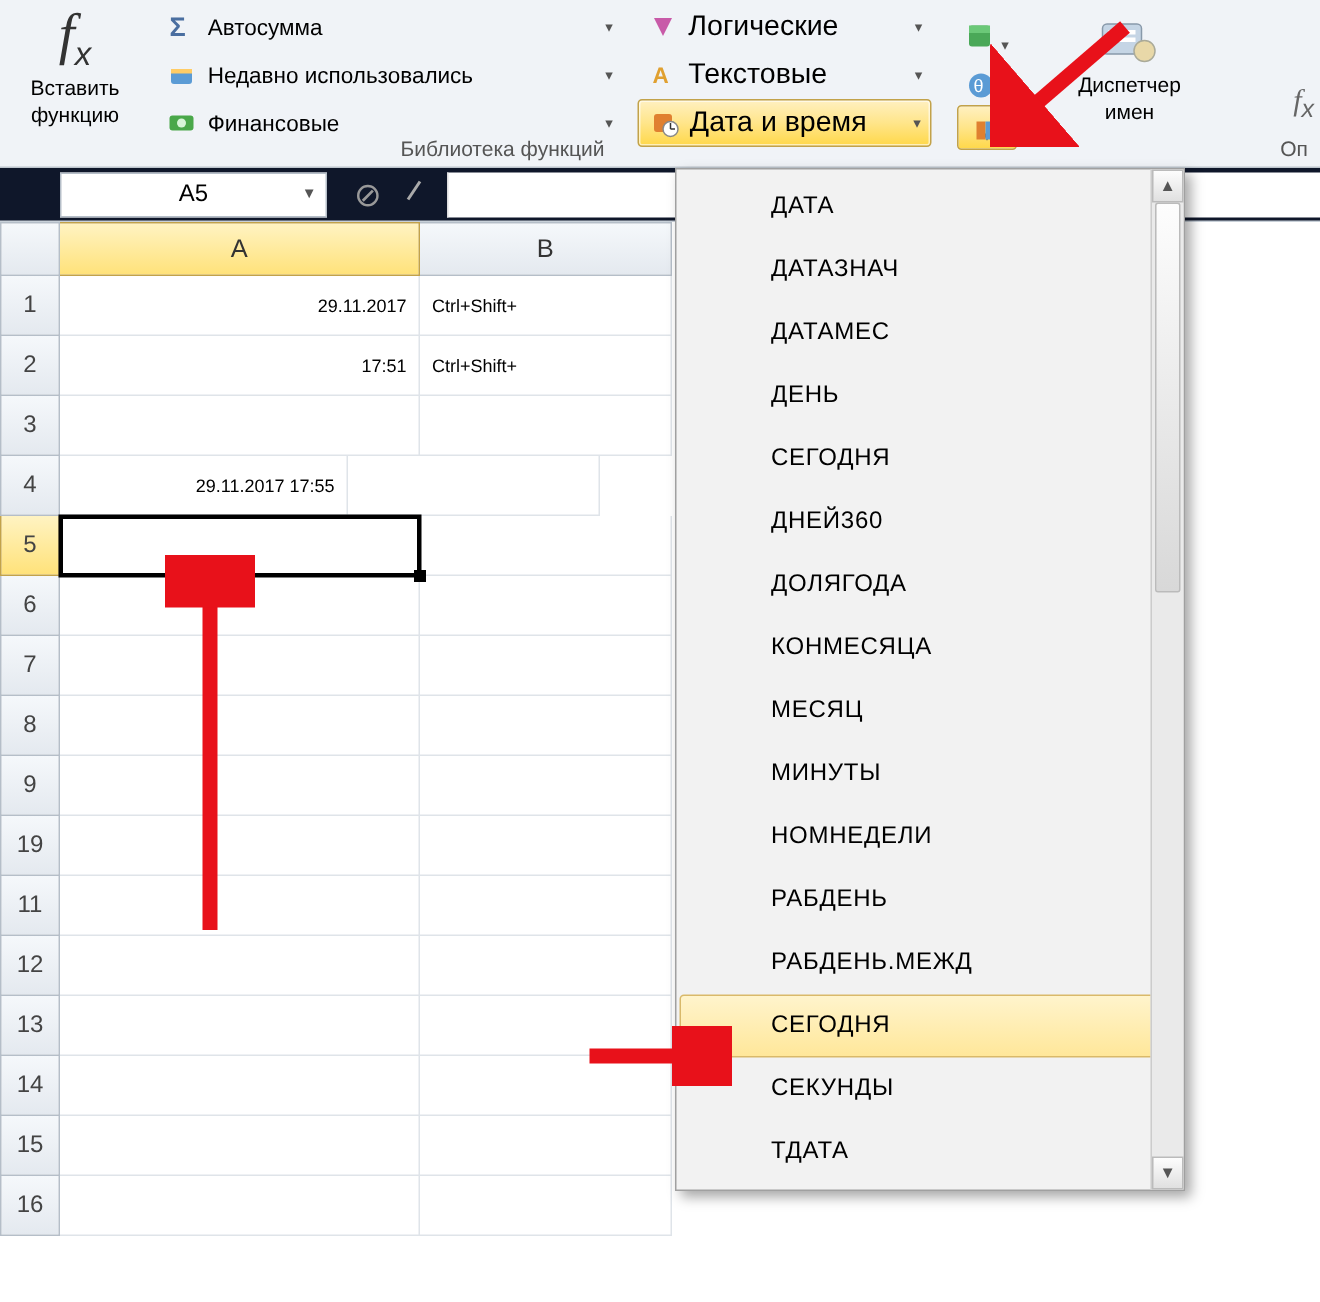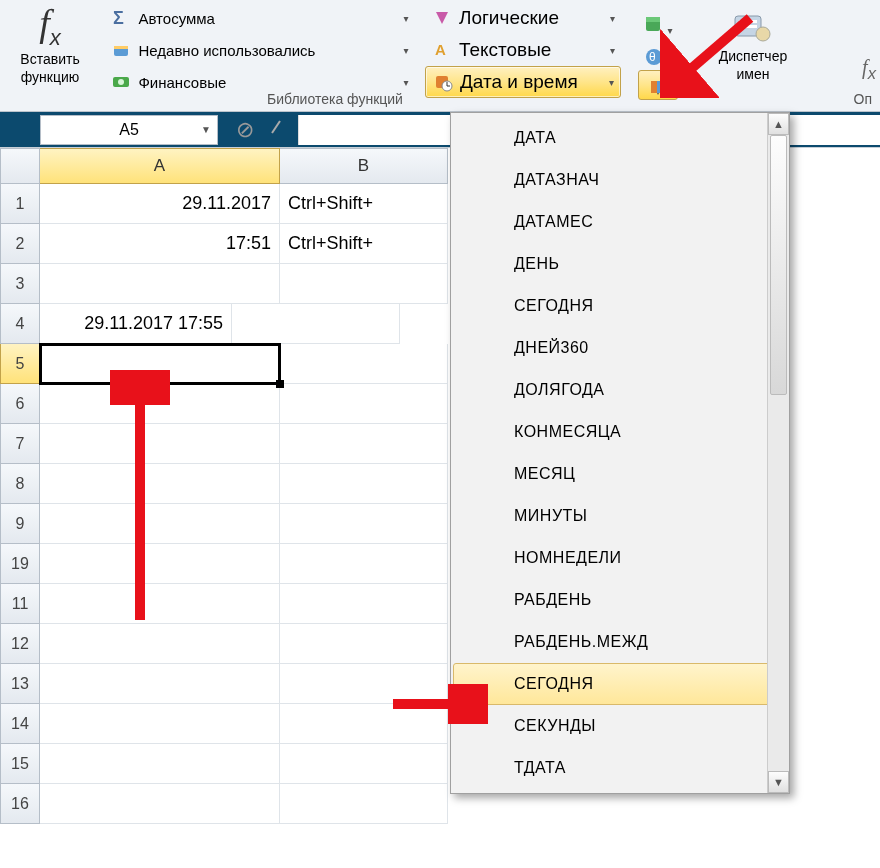--- a/index.html
+++ b/index.html
@@ -40,38 +40,38 @@
 
     .name-mgr { width: 110px; text-align: center; padding-top: 8px; margin-left: 20px; }
     .name-mgr .icon-big { display:flex; justify-content:center; }
     .name-mgr .lbl { font-size: 14px; line-height: 1.15; margin-top: 2px; }
 
     .fx-small { position: absolute; right: 4px; top: 56px; font-family: 'Times New Roman', serif; font-style: italic; font-size: 20px; color: #666; }
 
     .group-caption { position: absolute; left: 230px; bottom: 4px; font-size: 14px; color: #555; text-align: center; width: 210px; }
     .right-caption { position: absolute; right: 8px; bottom: 4px; font-size: 14px; color: #555; }
 
-    .name-box-row { display: flex; align-items: center; height: 36px; border-bottom: 1px solid #c8d0d8; background:#0c4a6e; }
+    .name-box-row { display: flex; align-items: center; height: 36px; border-bottom: 1px solid #c8d0d8; background:#0f172a; }
     .name-box { width: 178px; border: 1px solid #b5bec8; height: 30px; margin-left: 40px; background:#fff; display:flex; align-items:center; justify-content:center; font-size:16px; position:relative; }
     .name-box .nb-arrow { position:absolute; right:6px; font-size:10px; color:#555; cursor:pointer; }
     .fx-cancel { margin-left: 18px; color:#999; font-size:22px; cursor:pointer; }
     .fx-confirm { margin-left: 14px; color:#999; font-size:18px; cursor:pointer; }
     .formula-bar { flex:1; height:30px; margin-left: 10px; background:#fff; border-left:1px solid #ddd; }
 
     .grid-area { position: relative; background: #fff; }
     .corner { width: 40px; height: 36px; border: 1px solid #b5bec8; background: linear-gradient(#f5f8fb, #e4e9ef); position:absolute; top:0; left:0; }
     .col-headers { position:absolute; top:0; left:40px; display:flex; height:36px; }
     .col-header { border: 1px solid #b5bec8; border-left:none; background: linear-gradient(#f5f8fb, #e4e9ef); display:flex; align-items:center; justify-content:center; font-size:17px; color:#333; }
     .col-header.selected { background: linear-gradient(#fff3c2, #ffe27a); border-color:#c2a24a; }
 
     .row-area { position:absolute; top:36px; left:0; }
     .row { display:flex; height:40px; }
     .row-header { width:40px; border:1px solid #b5bec8; border-top:none; background: linear-gradient(#f5f8fb,#e4e9ef); display:flex; align-items:center; justify-content:center; font-size:16px; color:#444; }
     .row-header.selected { background: linear-gradient(#fff3c2, #ffe27a); border-color:#c2a24a; }
-    .cell { border:1px solid #dfe4e9; border-top:none; border-left:none; height:40px; display:flex; align-items:center; padding:0 8px; font-size:18px; color:#000; }
+    .cell { border:1px solid #dfe4e9; border-top:none; border-left:none; height:40px; display:flex; align-items:center; padding:0 8px; font-size:12px; color:#000; }
     .cell.right { justify-content:flex-end; }
     .cell.left { justify-content:flex-start; }
     .active-cell { outline:3px solid #000; outline-offset:-2px; position:absolute; background:#fff; }
     .fill-handle { position:absolute; width:8px; height:8px; background:#000; }
 
     .dropdown-menu { position:absolute; top:112px; left:450px; width:340px; background:#f2f2f2; border:1px solid #a0a0a0; box-shadow: 4px 4px 8px rgba(0,0,0,0.35); z-index:50; }
     .dropdown-inner { padding:4px 0; }
     .menu-item { height:42px; display:flex; align-items:center; padding-left:60px; font-size:16px; letter-spacing:0.5px; cursor:pointer; border:1px solid transparent; margin:0 2px; }
     .menu-item.highlight {
       background: linear-gradient(#fff4cc, #ffe79a);

